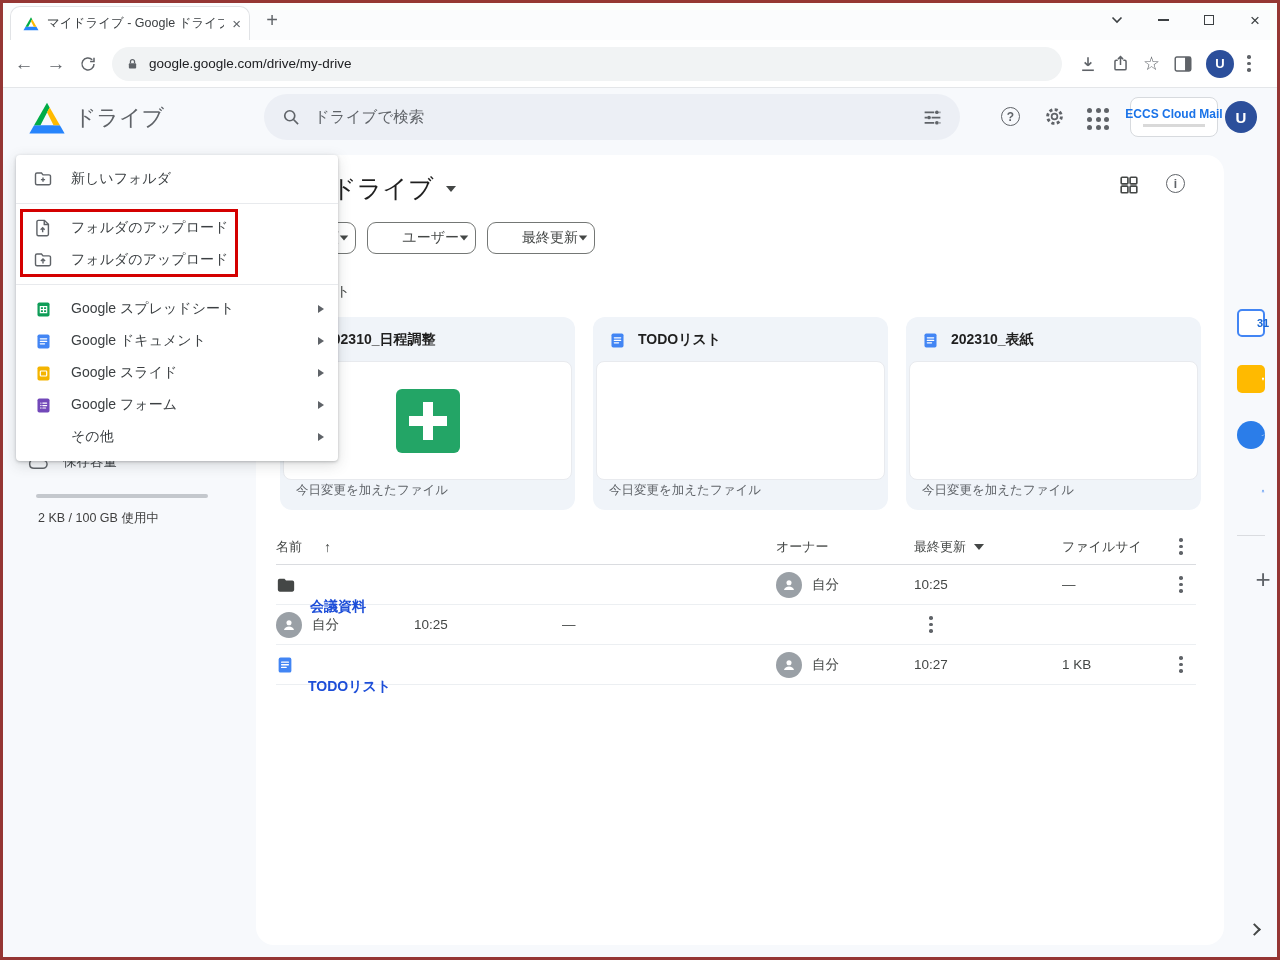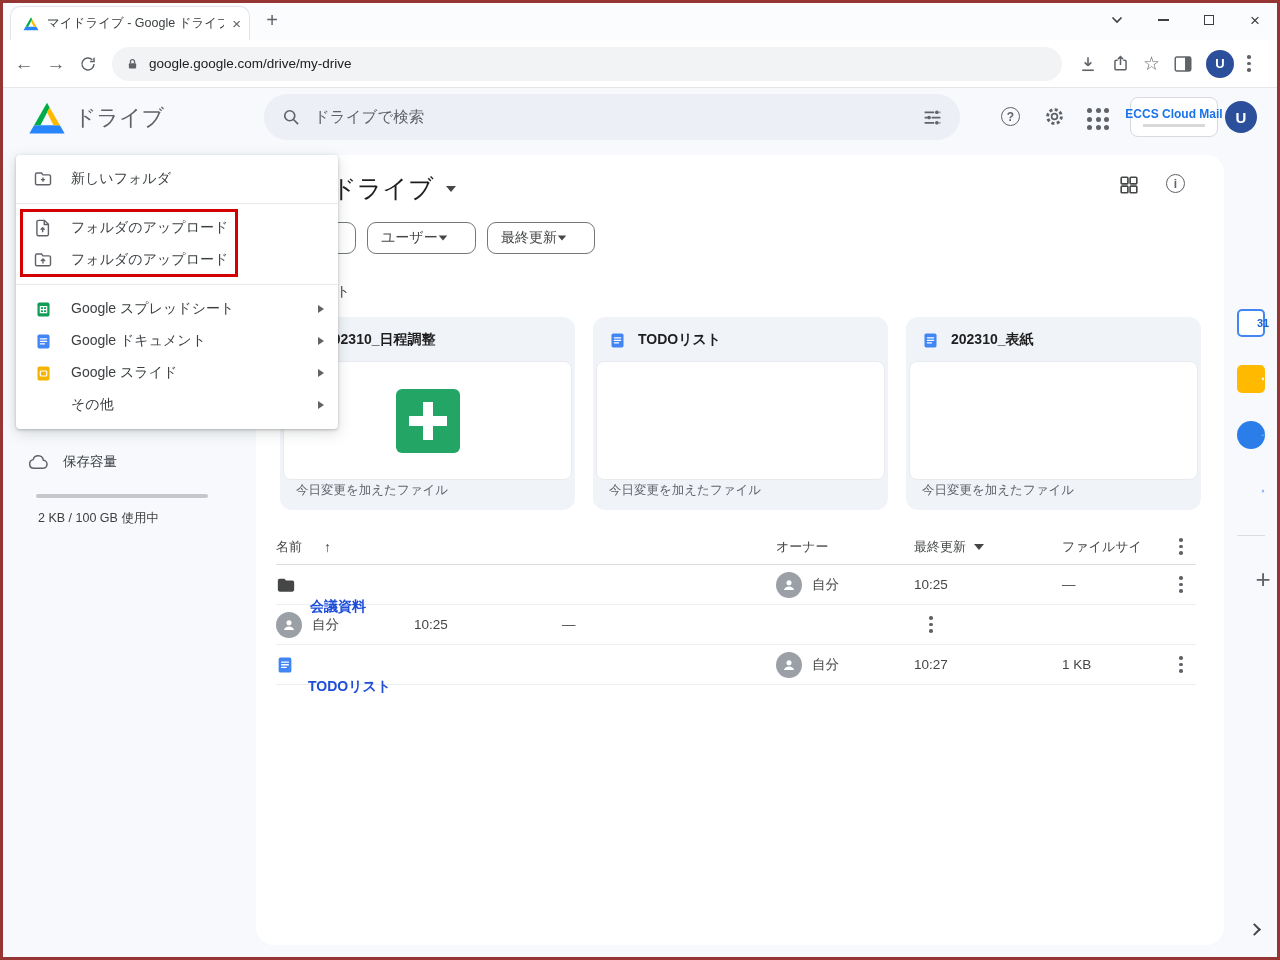--- a/index.html
+++ b/index.html
@@ -79,21 +79,21 @@
   .main-panel{position:absolute;left:256px;top:9px;width:968px;height:790px;background:#fff;border-radius:18px;}
   .page-title{position:absolute;left:24px;top:17px;display:flex;align-items:center;gap:12px;
               font-size:25px;color:#1f1f1f;white-space:nowrap;}
   .caret-down{width:0;height:0;border-left:5.5px solid transparent;border-right:5.5px solid transparent;
               border-top:6.5px solid #444746;}
   .view-grid{position:absolute;left:862px;top:19px;}
   .info-ic{position:absolute;left:910px;top:19px;}
 
   .chips{position:absolute;left:24px;top:67px;display:flex;gap:11px;}
   .chip{height:32px;border:1px solid #747775;border-radius:9px;background:#fff;
-        display:flex;align-items:center;justify-content:flex-start;padding:0 13px;
+        display:flex;align-items:center;justify-content:flex-end;padding:0 6px;
         font-size:14px;color:#444746;}
   .chip-1{width:76px;} .chip-2{width:109px;} .chip-3{width:108px;}
   .chip .caret-down{border-top-color:#444746;transform:scale(.85);}
 
   .suggest-frag{position:absolute;left:80px;top:128px;font-size:14px;color:#444746;}
 
   .cards{position:absolute;left:24px;top:162px;display:flex;gap:18px;}
   .card{width:295px;height:193px;background:#f0f4f9;border-radius:12px;position:relative;}
   .card-head{display:flex;align-items:center;gap:12px;padding:14px 16px 0;}
   .card-title{font-size:14px;font-weight:bold;color:#1f1f1f;white-space:nowrap;overflow:hidden;}
@@ -553,20 +553,33 @@
     <span class="mi-icon">
       <svg width="17" height="17" viewBox="0 0 24 24">
           <rect x="3.5" y="2" width="17" height="20" rx="2.5" fill="#f4b400"></rect>
           <rect x="7.5" y="8.5" width="9" height="7" rx="1" stroke="#fff" stroke-width="1.7" fill="none"></rect>
         </svg>
     </span>
     <span class="mi-label">Google スライド</span>
     <span class="mi-arrow"></span>
   </div>
   <div class="menu-item">
+    <span class="mi-icon">
+      <svg width="17" height="17" viewBox="0 0 24 24">
+          <rect x="3.5" y="2" width="17" height="20" rx="2.5" fill="#7248b9"></rect>
+          <circle cx="8.3" cy="8.6" r="1" fill="#fff"></circle>
+          <circle cx="8.3" cy="12.1" r="1" fill="#fff"></circle>
+          <circle cx="8.3" cy="15.6" r="1" fill="#fff"></circle>
+          <path d="M11 8.6h5.5M11 12.1h5.5M11 15.6h4" stroke="#fff" stroke-width="1.6" stroke-linecap="round"></path>
+        </svg>
+    </span>
+    <span class="mi-label">Google フォーム</span>
+    <span class="mi-arrow"></span>
+  </div>
+  <div class="menu-item">
     <span class="mi-icon"></span>
     <span class="mi-label">その他</span>
     <span class="mi-arrow"></span>
   </div>
 </div>
 
 <div class="red-box"></div>
 
 <div class="frame-border"></div>
 

